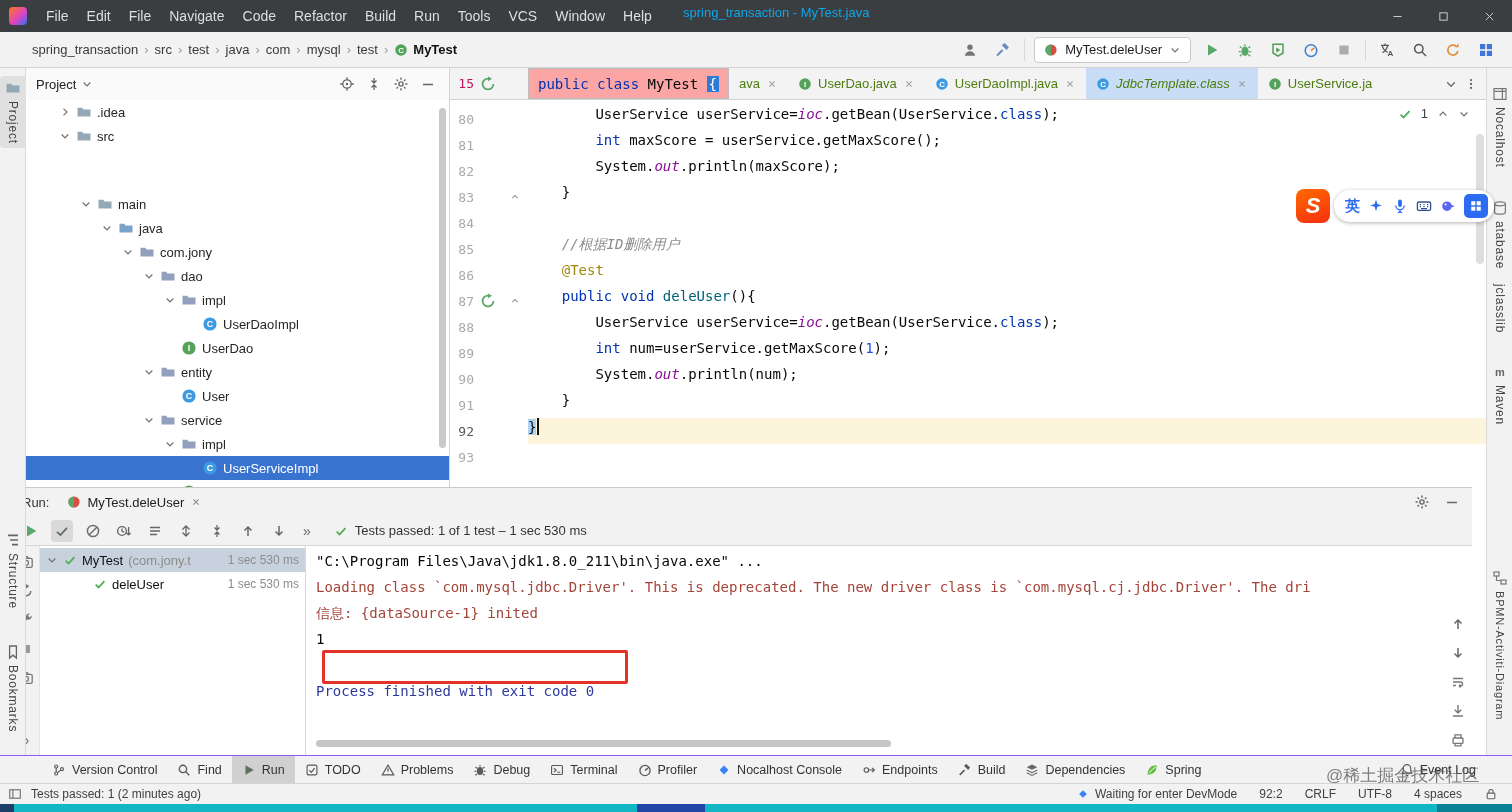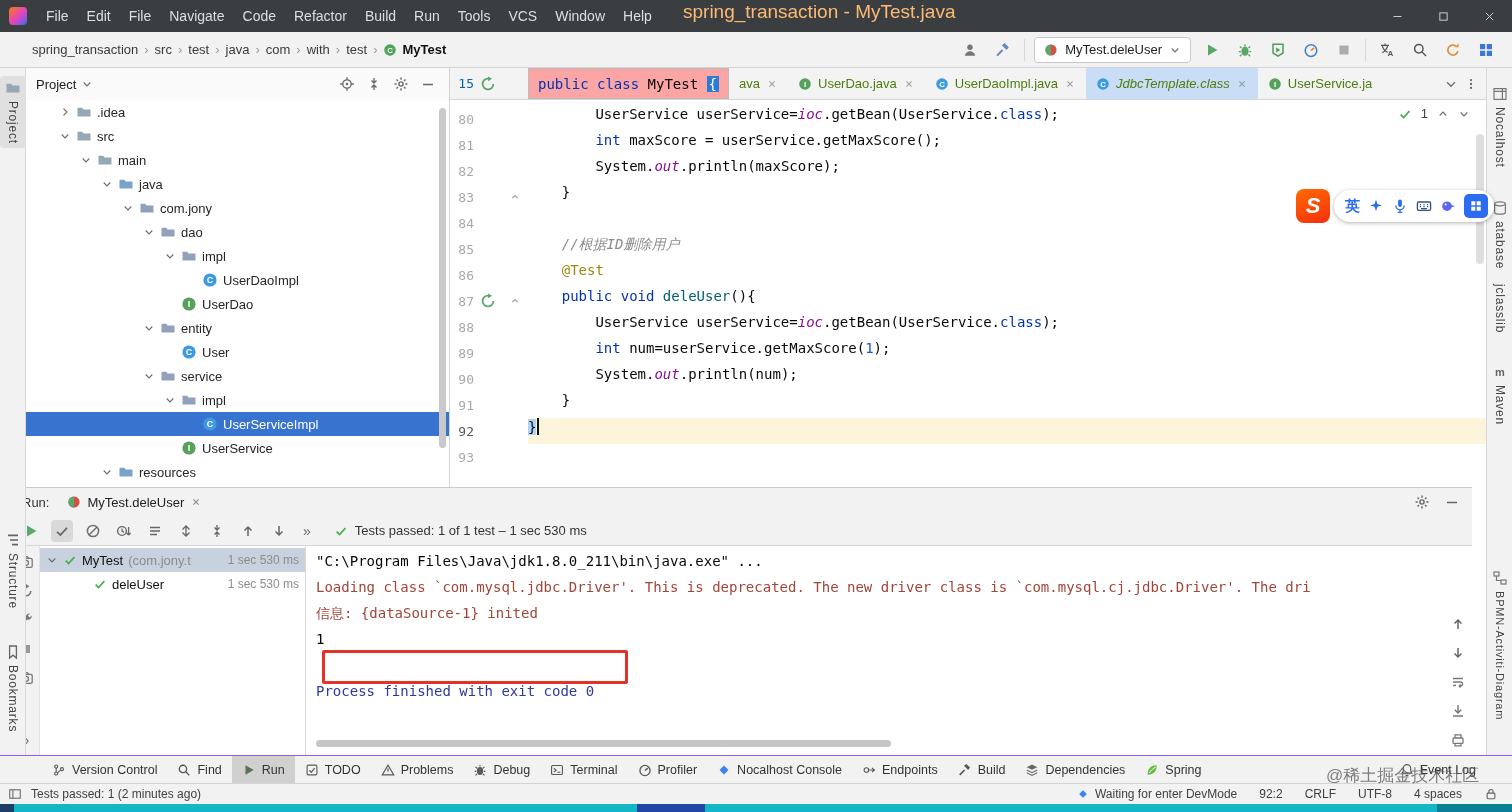--- a/index.html
+++ b/index.html
@@ -7,21 +7,21 @@
 body{font-family:"Liberation Sans",sans-serif;font-size:13px;color:#262626;background:#fff;position:relative}
 .i12{width:12px;height:12px;display:inline-flex;align-items:center;justify-content:center;flex:0 0 auto}
 .i14{width:14px;height:14px;display:inline-flex;align-items:center;justify-content:center;flex:0 0 auto}
 .i16{width:16px;height:16px;display:inline-flex;align-items:center;justify-content:center;flex:0 0 auto}
 .i12 svg,.i14 svg,.i16 svg,.i18 svg{width:100%;height:100%;display:block}
 
 .titlebar{position:absolute;left:0;top:0;width:1512px;height:32px;background:#3b3e40;display:flex;align-items:center;color:#d6d6d6;z-index:10}
 .app-logo{width:18px;height:18px;border-radius:4px;margin:0 10px 0 9px;background:linear-gradient(135deg,#f97a12,#e343c1 55%,#2e6ff2)}
 .menus{display:flex}
 .menu-item{padding:4px 9px;font-size:14px;color:#dedede}
-.tb-title{position:absolute;left:683px;top:0;height:24px;display:flex;align-items:center;color:#fdba74;font-size:19px}
+.tb-title{position:absolute;left:683px;top:0;height:24px;display:flex;align-items:center;color:#0ea5e9;font-size:13px}
 .win-controls{margin-left:auto;display:flex;height:32px}
 .wc{width:46px;height:32px;display:flex;align-items:center;justify-content:center}
 .wc .i14{width:13px;height:13px}
 
 .toolbar{position:absolute;left:0;top:32px;width:1512px;height:36px;background:#f2f2f2;border-bottom:1px solid #d4d4d4;display:flex;align-items:center;padding:0 10px 0 28px;z-index:9}
 .crumbs{display:flex;align-items:center}
 .crumb{padding:2px 4px;color:#3a3a3a;display:inline-flex;align-items:center;gap:5px}
 .crumb-last{font-weight:bold;color:#111}
 .crumb-sep{color:#9a9a9a;margin:0 2px;font-size:13px}
 .tb-right{margin-left:auto;display:flex;align-items:center;gap:9px;padding-right:4px}
@@ -41,21 +41,21 @@
 .pp-title{font-size:13px;color:#222}
 .pp-spacer{flex:1}
 .pp-ic{width:22px;height:22px;display:flex;align-items:center;justify-content:center;border-radius:4px}
 .tree-row{display:flex;align-items:center;gap:5px;height:24px;font-size:13px;color:#262626;white-space:nowrap}
 .tree-row.selected{background:#3973d0;color:#fff}
 .pp-scroll{position:absolute;right:3px;top:40px;width:7px;height:340px;background:#c9c9c9;border-radius:4px}
 
 .editor-area{position:absolute;left:450px;top:68px;width:1036px;height:419px;background:#fff;z-index:4}
 .tabbar{height:32px;background:#f3f3f3;border-bottom:1px solid #d4d4d4;display:flex;align-items:stretch;overflow:hidden}
 .sticky-gutter{width:78px;flex:0 0 78px;display:flex;align-items:center}
-.sticky-gutter .lnum{width:24px;text-align:right;color:#0369a1;font:13px "DejaVu Sans Mono",monospace}
+.sticky-gutter .lnum{width:24px;text-align:right;color:#be185d;font:13px "DejaVu Sans Mono",monospace}
 .sticky-gutter .gic{width:28px;display:flex;justify-content:center}
 .sticky-code{border:1px solid #bcbcbc;background:#fca5a5;display:flex;align-items:center;padding:0 9px;font:14px "DejaVu Sans Mono",monospace;white-space:pre}
 .sticky-brace{background:#2e7bd6;color:#fff;padding:0 2px}
 .tabs{display:flex;align-items:stretch;overflow:hidden}
 .tab{display:flex;align-items:center;gap:6px;padding:0 10px;font-size:13px;color:#4d7c0f;white-space:nowrap}
 .tab-active{background:#c9def6}
 .tab-active .tab-label{font-style:italic}
 .tab-close{opacity:.8}
 .tabbar-end{margin-left:auto;display:flex;align-items:center;gap:6px;padding-right:8px}
 .code-area{position:relative;height:387px;overflow:hidden;padding-top:6px}
@@ -171,21 +171,21 @@
       <span class="crumb">spring_transaction</span>
       <span class="crumb-sep">›</span>
       <span class="crumb">src</span>
       <span class="crumb-sep">›</span>
       <span class="crumb">test</span>
       <span class="crumb-sep">›</span>
       <span class="crumb">java</span>
       <span class="crumb-sep">›</span>
       <span class="crumb">com</span>
       <span class="crumb-sep">›</span>
-      <span class="crumb">with</span>
+      <span class="crumb">mysql</span>
       <span class="crumb-sep">›</span>
       <span class="crumb">test</span>
       <span class="crumb-sep">›</span>
       <span class="crumb crumb-last">
         <span class="i14">
           <svg viewBox="0 0 16 16">
             <circle cx="8" cy="8" r="6.6" fill="#4fa457"></circle>
             <text x="8" y="11.2" font-size="9" font-weight="bold" text-anchor="middle" fill="#fff" font-family="Liberation Sans,sans-serif">C</text>
           </svg>
         </span>
@@ -430,21 +430,21 @@
             <path d="M3.6 6 8 10.6 12.4 6" fill="none" stroke="#6e6e6e" stroke-width="1.5"></path>
           </svg>
         </span>
         <span class="i16">
           <svg viewBox="0 0 16 16">
             <path d="M1.5 3.8h4.7l1.3 1.7h7v6.9h-13z" fill="#94a8b6"></path>
           </svg>
         </span>
         <span>src</span>
       </div>
-      <div class="tree-row" style="padding-left: 54px;">
+      <div class="tree-row" style="padding-left: 54px; margin-top: 44px;">
         <span class="i12">
           <svg viewBox="0 0 16 16">
             <path d="M3.6 6 8 10.6 12.4 6" fill="none" stroke="#6e6e6e" stroke-width="1.5"></path>
           </svg>
         </span>
         <span class="i16">
           <svg viewBox="0 0 16 16">
             <path d="M1.5 3.8h4.7l1.3 1.7h7v6.9h-13z" fill="#94a8b6"></path>
           </svg>
         </span>

